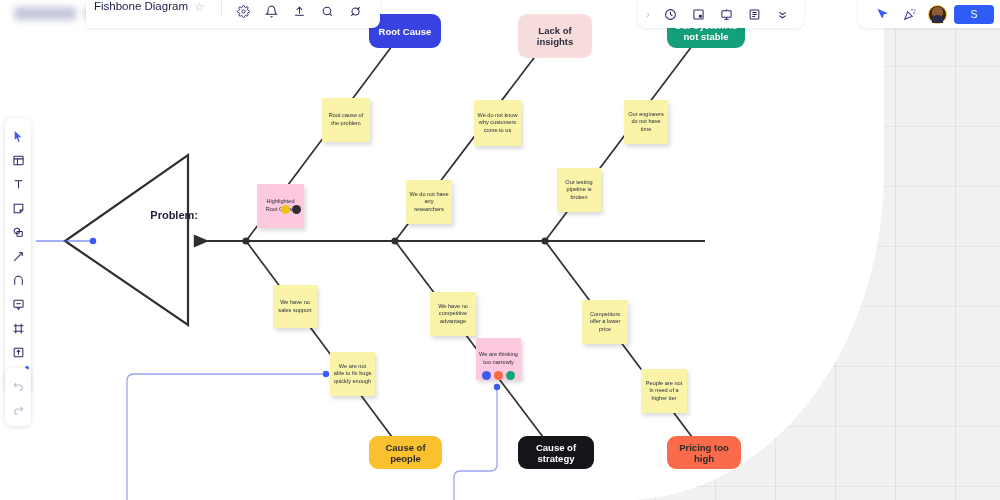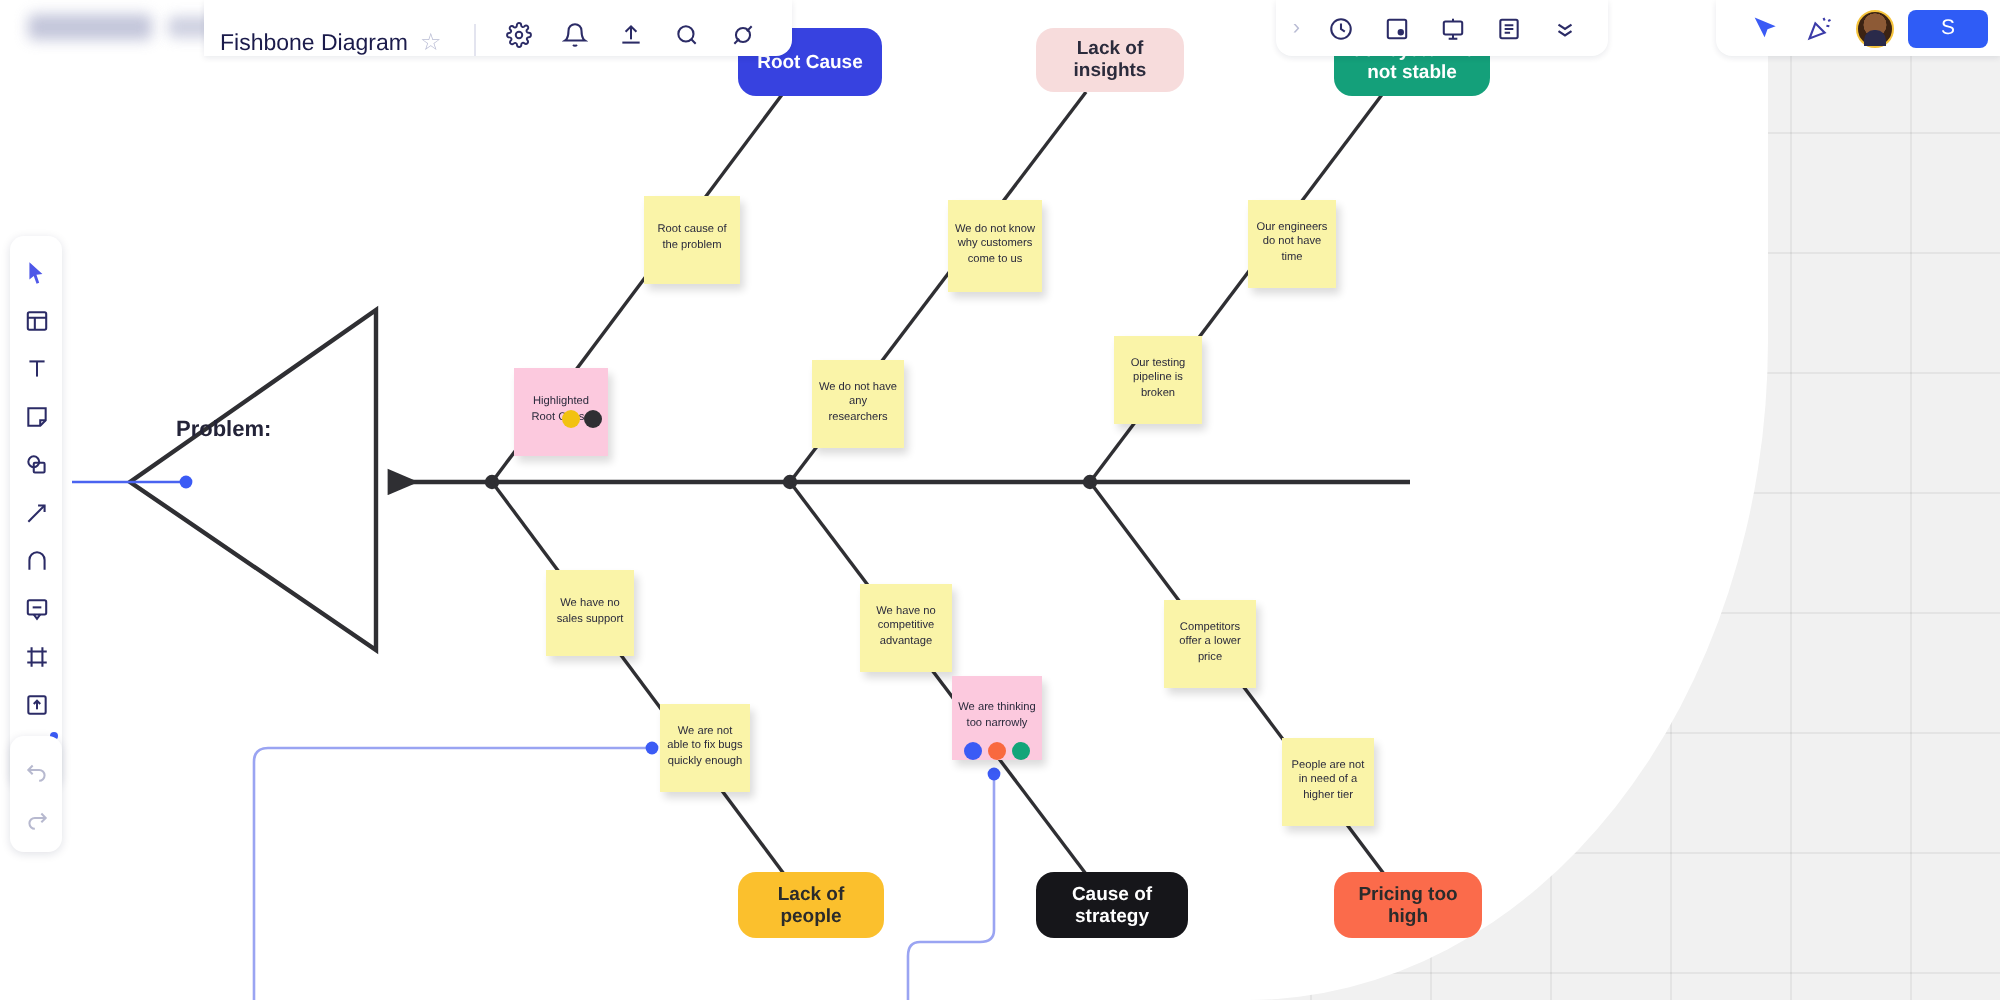--- a/index.html
+++ b/index.html
@@ -26,23 +26,23 @@
     border-bottom-right-radius:260px 330px;
     overflow:hidden;
   }
   .canvas-white:after{
     content:"";position:absolute;right:0;top:0;width:40px;height:500px;
   }
   svg.diagram{position:absolute;left:0;top:0;width:1000px;height:500px;overflow:visible;}
 
   
   .topbar-left{
-    position:absolute;left:102px;top:0;height:28px;
+    position:absolute;left:86px;top:0;height:28px;
     background:#fff;border-bottom-right-radius:8px;
-    display:flex;align-items:flex-end;padding:0 10px 0 8px;
+    display:flex;align-items:flex-start;padding:0 10px 0 8px;
     box-shadow:0 1px 3px rgba(16,20,60,.09);
     z-index:40;
   }
   .logo-blur{
     position:absolute;left:14px;top:7px;width:62px;height:13px;
     background:#b9bcd4;border-radius:3px;filter:blur(3.5px);opacity:.85;z-index:41;
   }
   .logo-blur2{
     position:absolute;left:84px;top:8px;width:24px;height:11px;
     background:#c3c6da;border-radius:3px;filter:blur(3.2px);opacity:.8;z-index:39;
@@ -118,21 +118,21 @@
     position:absolute;font-size:5.6px;line-height:7.6px;text-align:center;
     display:flex;align-items:center;justify-content:center;
     padding:3px;box-sizing:border-box;color:#2a2a3c;
     box-shadow:2px 3px 4px rgba(0,0,0,.14);z-index:11;
   }
   .sticky.yellow{background:#faf4a8;}
   .sticky.pink{background:#fcc9de;}
   .dot-row{position:absolute;display:flex;gap:2px;z-index:14;}
   .cdot{width:9px;height:9px;border-radius:50%;}
   .problem-text{
-    position:absolute;left:88px;top:208px;width:110px;text-align:left;
+    position:absolute;left:88px;top:208px;width:110px;text-align:right;
     font-size:10.5px;line-height:14px;color:#232338;z-index:12;
   }
   .problem-text b{display:block;font-size:11px;font-weight:700;margin-bottom:1px;}
 </style>
 </head>
 <body>
 
 <div class="board-bg"></div>
 <div class="canvas-white"></div>
 
@@ -194,28 +194,28 @@
   </g>
 </svg>
 
 <div class="problem-text">
   <b>Problem:</b>
 </div>
 
 <div class="cat-box" style="left:369px;top:14px;width:72px;height:34px;background:#3742e0;color:#fff;">
   <span>Root Cause</span>
 </div>
-<div class="cat-box" style="left:518px;top:14px;width:74px;height:32px;background:#f7dcdc;color:#2b2b3c;align-items:center;">
+<div class="cat-box" style="left:518px;top:14px;width:74px;height:44px;background:#f7dcdc;color:#2b2b3c;align-items:center;">
   <span>Lack of insights</span>
 </div>
 <div class="cat-box" style="left:667px;top:14px;width:78px;height:34px;background:#14a07a;color:#fff;">
   <span>Our system is not stable</span>
 </div>
 <div class="cat-box" style="left:369px;top:436px;width:73px;height:33px;background:#fbc02d;color:#2b2b2b;">
-  <span>Lack of people</span>
+  <span>Cause of people</span>
 </div>
 <div class="cat-box" style="left:518px;top:436px;width:76px;height:33px;background:#16161a;color:#fff;">
   <span>Cause of strategy</span>
 </div>
 <div class="cat-box" style="left:667px;top:436px;width:74px;height:33px;background:#fb6b4b;color:#2b2b2b;">
   <span>Pricing too high</span>
 </div>
 
 <div class="sticky yellow" style="left:322px;top:98px;width:48px;height:44px;">
   <span>Root cause of the problem</span>

